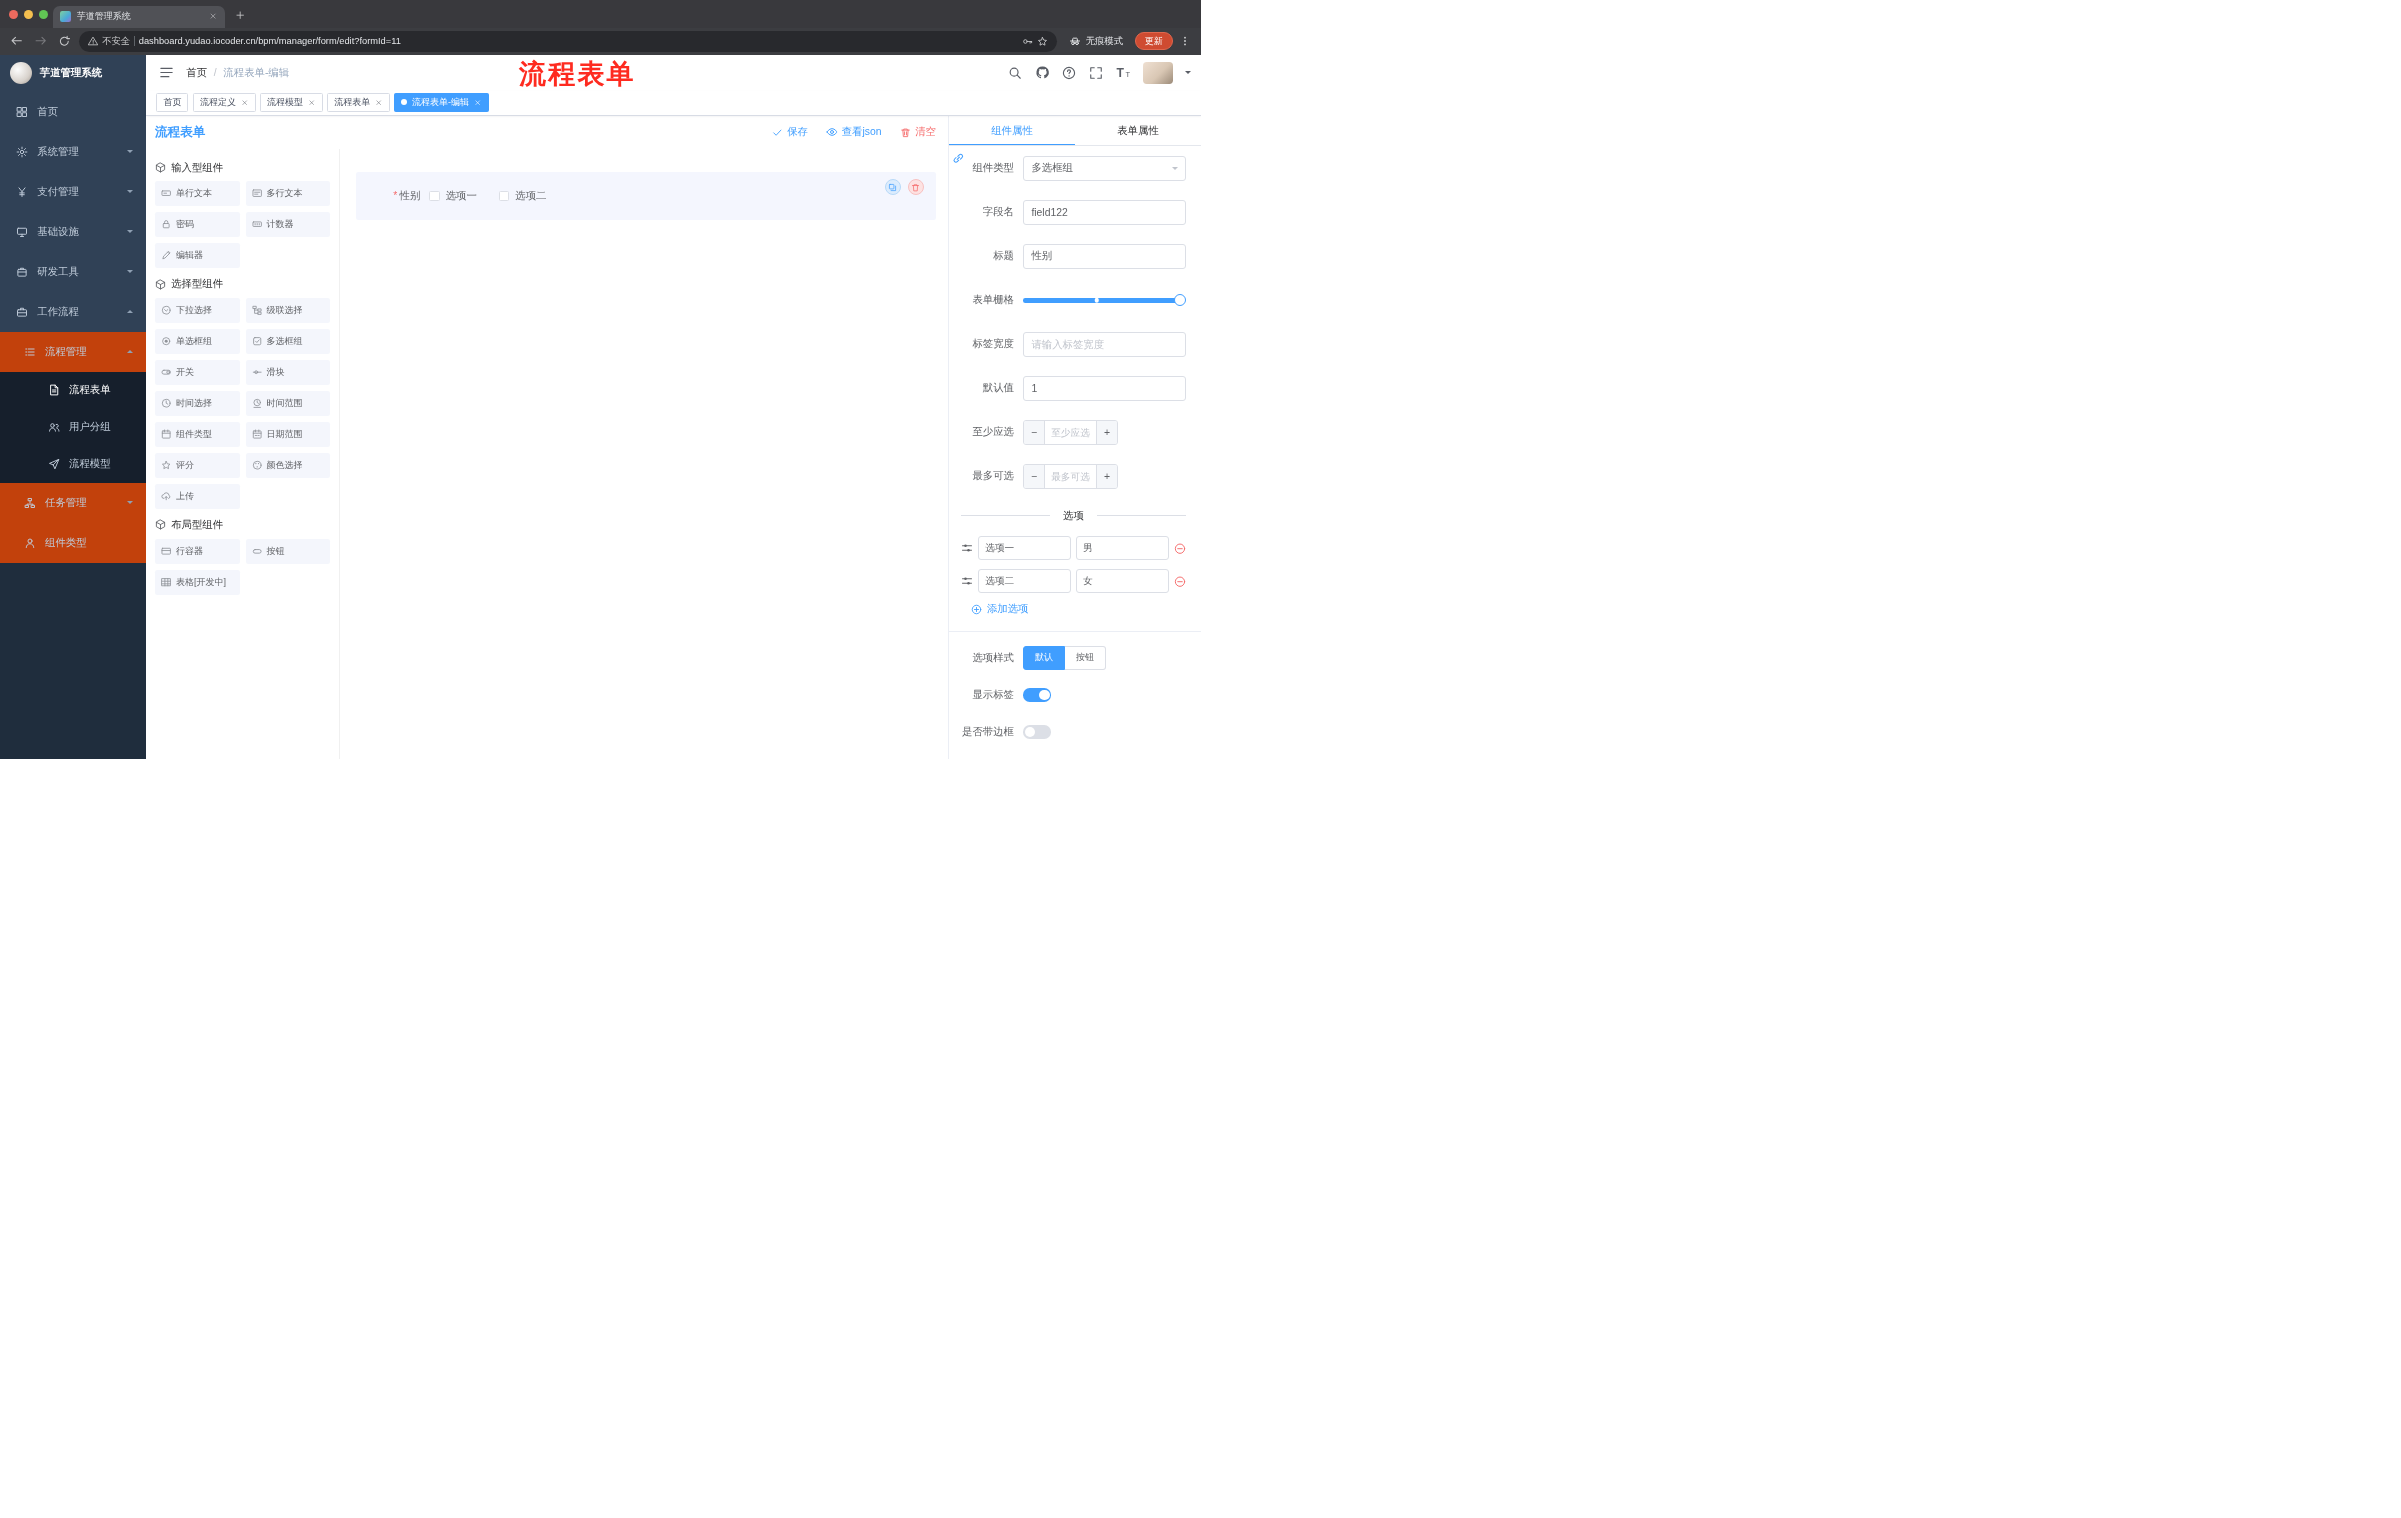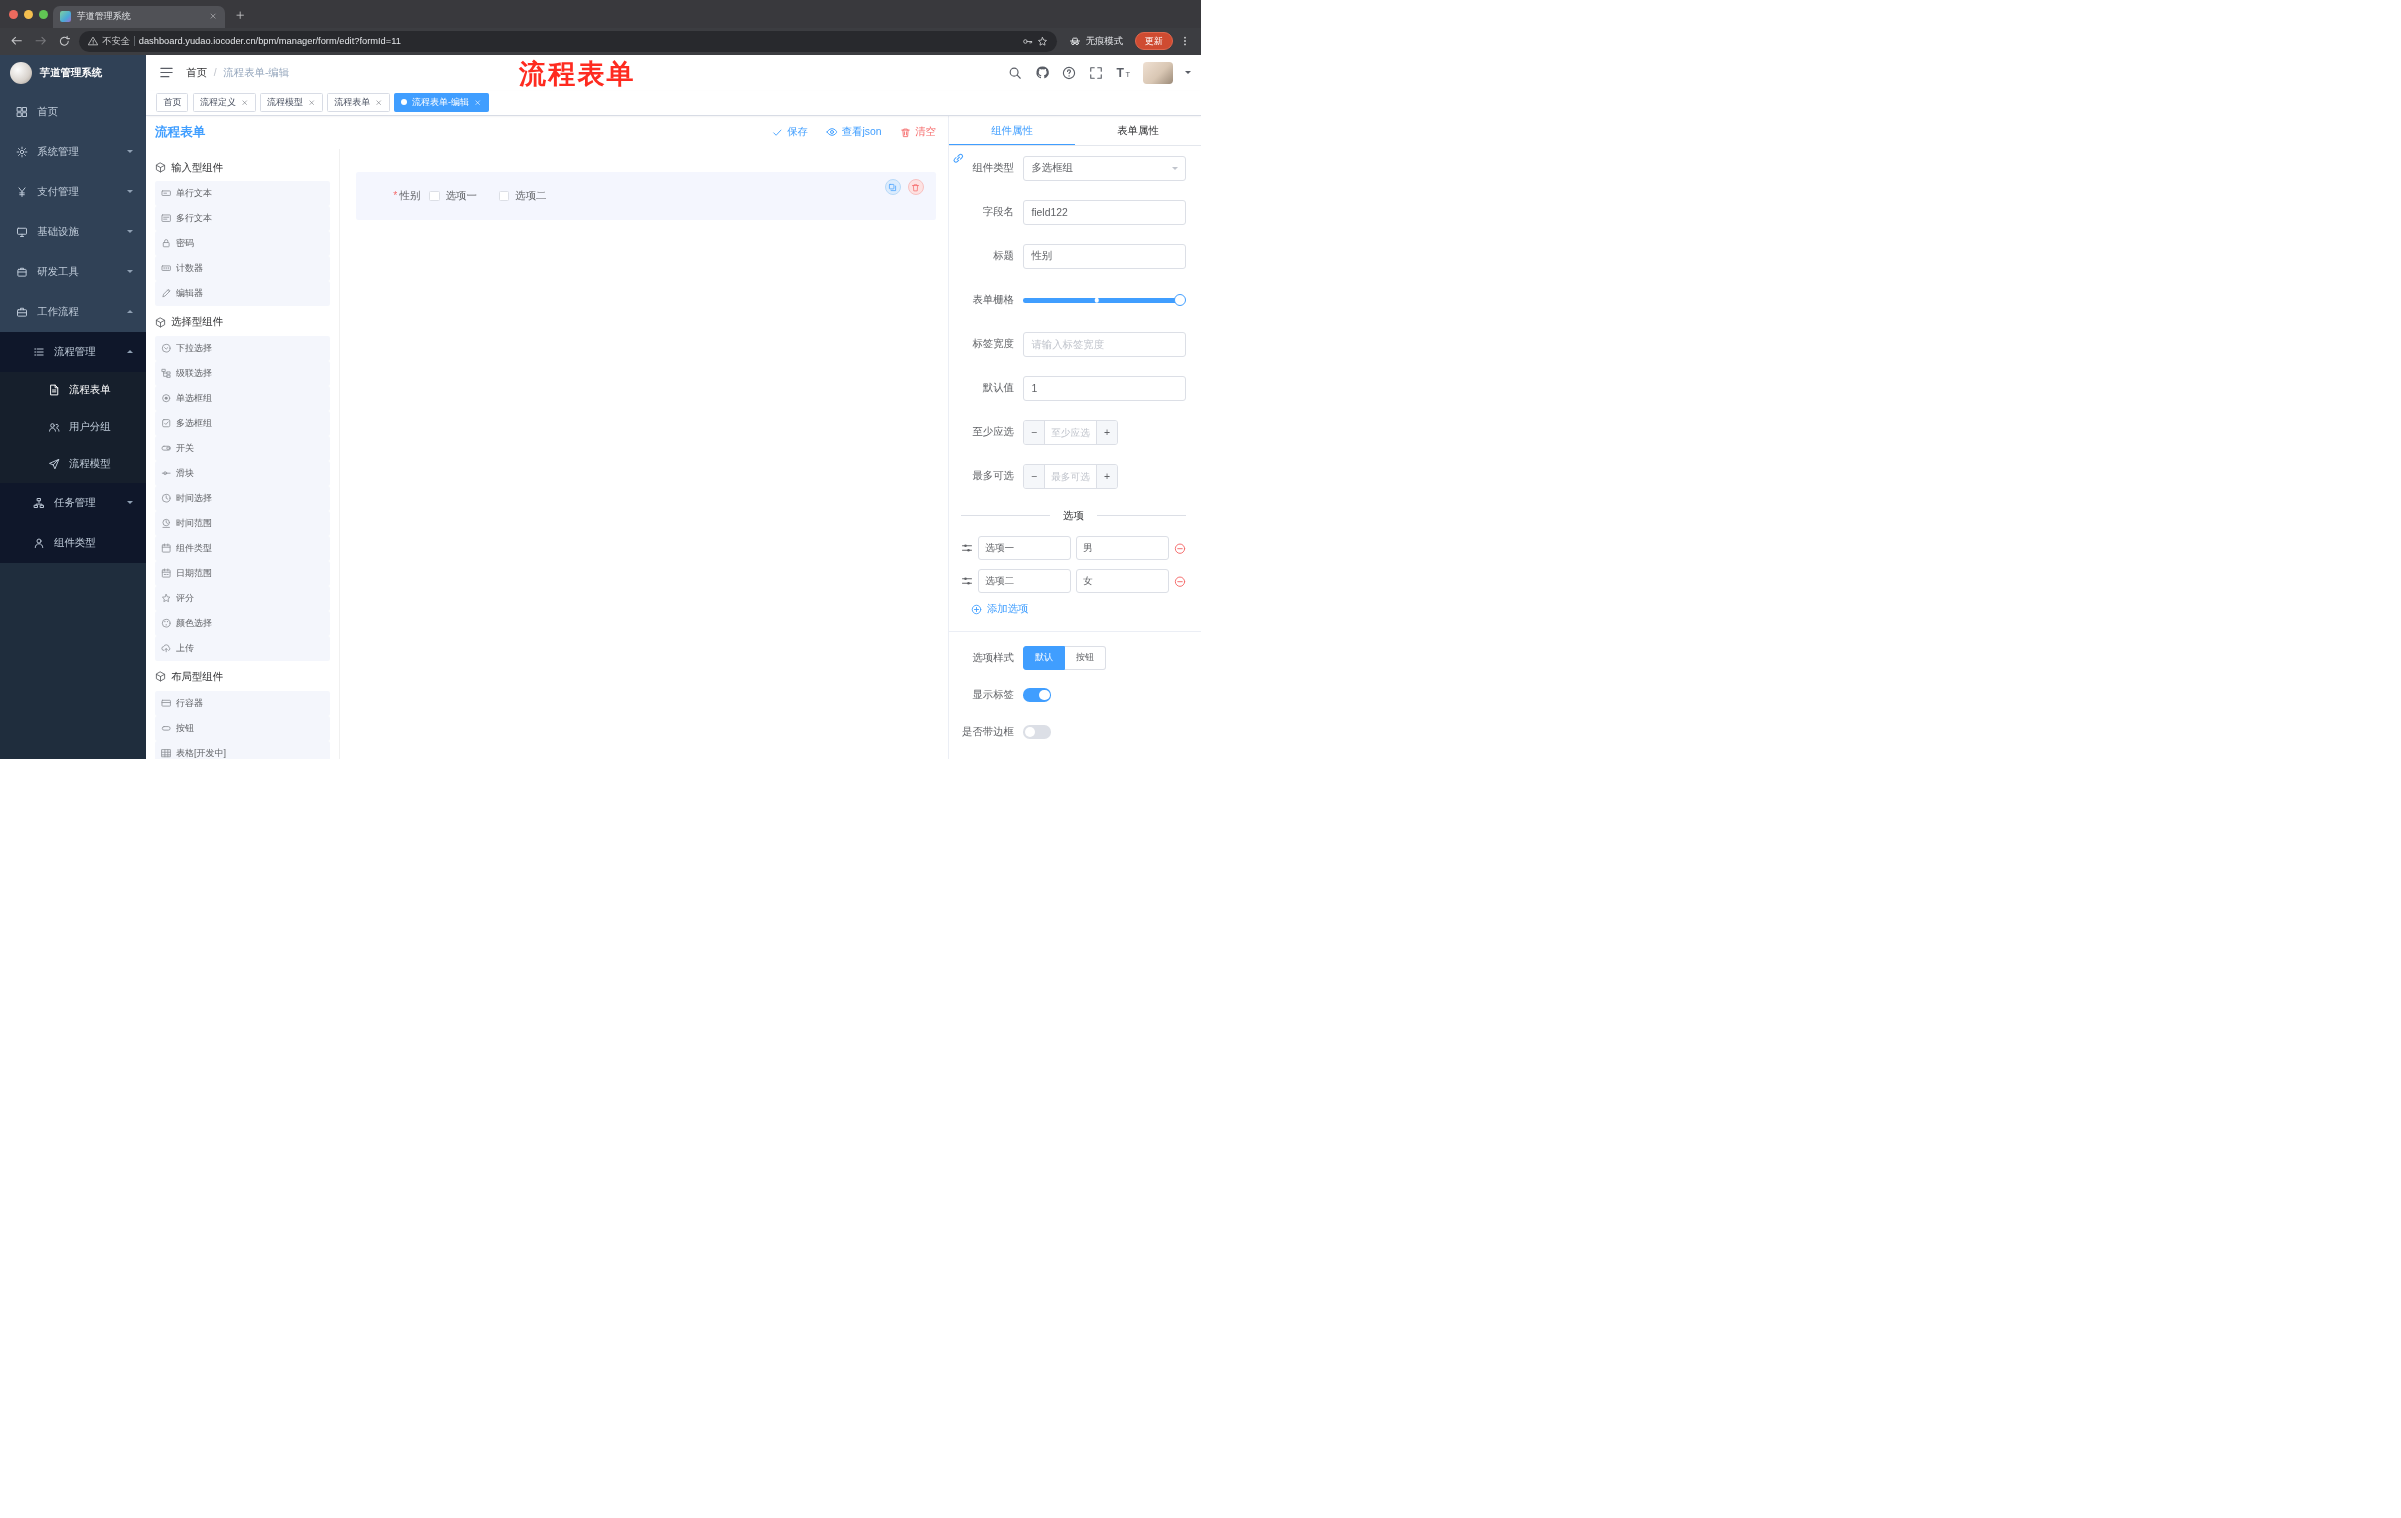--- a/index.html
+++ b/index.html
@@ -32,21 +32,21 @@
 
 
 .app{display:flex;height:705px}
 .sidebar{width:146px;background:#304156;flex-shrink:0;display:flex;flex-direction:column;color:#bfcbd9}
 .logo{height:37px;display:flex;align-items:center;gap:7.4px;padding-left:10.4px;flex-shrink:0}
 .avatar{width:22px;height:22px;border-radius:50%;background:radial-gradient(circle at 35% 35%,#fdfdfd,#d8d2cc 60%,#9e968d);flex-shrink:0}
 .logo-title{color:#fff;font-size:10.4px;font-weight:bold;white-space:nowrap}
 .menu{flex:1;display:flex;flex-direction:column}
 .mi{height:40px;display:flex;align-items:center;gap:9px;padding-left:16.3px;font-size:10.4px;color:#bfcbd9;position:relative;cursor:pointer;flex-shrink:0}
 .mi .icn{width:12px;height:12px}
-.mi.l2{padding-left:33px;background:#0f172a}
+.mi.l2{padding-left:24px;background:#c2410c}
 .mi.l3{padding-left:48px;background:#161f2c;height:37px}
 .mi.active{color:#fff}
 .menu-filler{flex:1;background:#1f2d3d}
 .cdown,.cup{position:absolute;right:13.4px;top:50%;width:0;height:0;border:3px solid transparent}
 .cdown{border-top-color:#8fa0b3;margin-top:-1.5px}
 .cup{border-bottom-color:#8fa0b3;margin-top:-4.5px}
 
 .main{flex:1;display:flex;flex-direction:column;min-width:0;background:#fff}
 .navbar{height:36px;display:flex;align-items:center;padding-left:12px;flex-shrink:0;background:#fff}
 .hamburger{width:16.3px;height:16.3px;color:#5a5e66;cursor:pointer}
@@ -74,21 +74,21 @@
 .eacts{margin-left:auto;display:flex;align-items:center;gap:18px}
 .eact{display:flex;align-items:center;gap:3.7px;font-size:10.4px;cursor:pointer}
 .eact .icn{width:12px;height:12px}
 .blue{color:#409eff}.red{color:#f56c6c}
 .ebody{flex:1;display:flex;min-height:0}
 
 
 .library{width:194px;border-right:0.7px solid #f0f0f0;padding:3px 9px 0;overflow:hidden;flex-shrink:0}
 .lsec-h{display:flex;align-items:center;gap:5.2px;font-size:10.4px;font-weight:500;color:#303133;margin:9px 0 6.7px}
 .lsec-h .icn{width:11px;height:11px;color:#606266}
-.chips{display:grid;grid-template-columns:1fr;}
+.chips{display:grid;grid-template-columns:1fr 1fr;gap:6px}
 .chip{height:25px;background:#f4f6fc;border-radius:2.2px;display:flex;align-items:center;gap:4.5px;padding:0 6px;font-size:9px;color:#606266;cursor:move;white-space:nowrap}
 .chip .icn{width:10.4px;height:10.4px;color:#909399}
 .metaform{margin-top:19.3px}
 .mrow{display:flex;align-items:center;margin-bottom:12px}
 .mrow.top{align-items:flex-start}
 .mlabel{width:56px;text-align:right;padding-right:7.4px;font-size:10.4px;color:#606266;flex-shrink:0}
 .mrow.top .mlabel{padding-top:5.2px}
 .req::before{content:"*";color:#f56c6c;margin-right:2.2px}
 .minput{width:117px;height:24px;border:0.7px solid #dcdfe6;border-radius:3px;padding:0 7.4px;font-size:10.4px;color:#606266;outline:none}
 .mtextarea{width:117px;height:39px;border:0.7px solid #dcdfe6;border-radius:3px;padding:3.7px 7.4px;font-size:10.4px;color:#606266;resize:none;outline:none;font-family:inherit}

